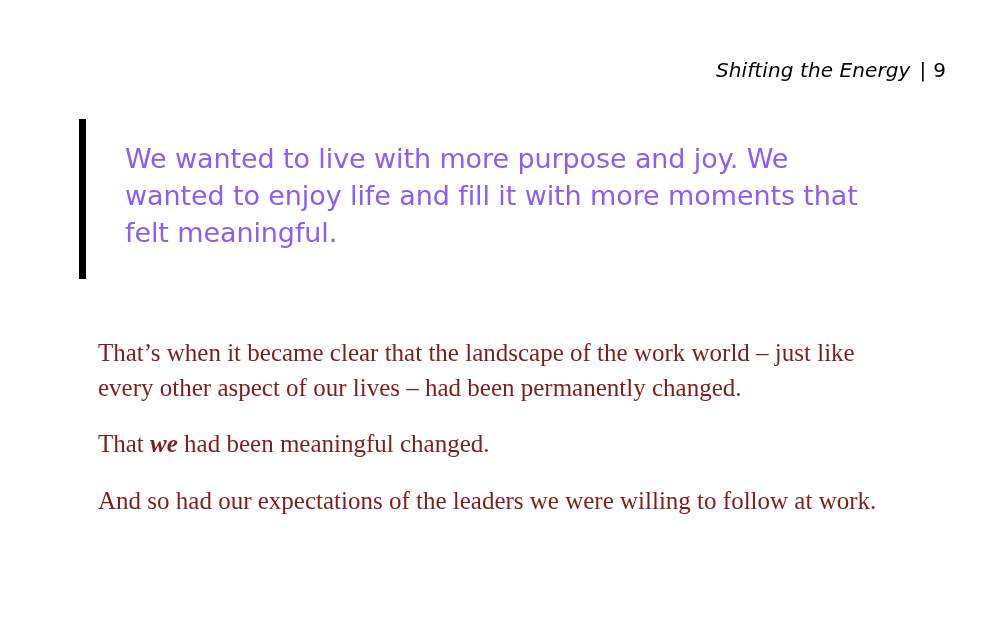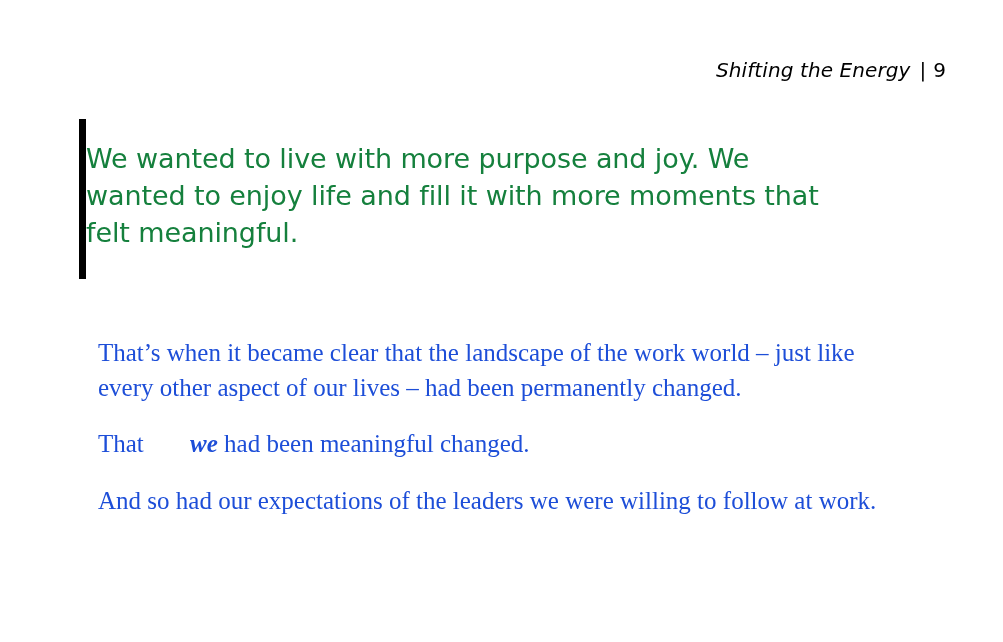--- a/index.html
+++ b/index.html
@@ -62,46 +62,46 @@
     width: 7px;
     background: #000000;
     flex: 0 0 auto;
     min-height: 160px;
   }
   .pullquote-text {
     font-family: "DejaVu Sans", sans-serif;
     font-size: 27px;
     line-height: 1.37;
     letter-spacing: -0.1px;
+    padding-left: 39px;
     padding-top: 22px;
-    color: #15803d;
+    color: #8b5cf6;
     max-width: 748px;
   }
 
   
   .body-copy {
     position: absolute;
     top: 336px;
     left: 98px;
     width: 812px;
   }
   .body-copy p {
     margin: 0 0 22px 0;
     font-family: "Liberation Serif", serif;
     font-size: 25px;
     line-height: 1.38;
-    color: #1d4ed8;
+    color: #7f1d1d;
   }
   .body-copy p:last-child {
     margin-bottom: 4px;
   }
   .body-copy em.emphasis {
     font-style: italic;
     font-weight: bold;
-    margin-left: 40px;
   }
 </style>
 </head>
 <body>
 
 <div class="page">
 
   <div class="running-header">
     <span class="book-title">Shifting the Energy</span>
     <span class="sep">|</span>

